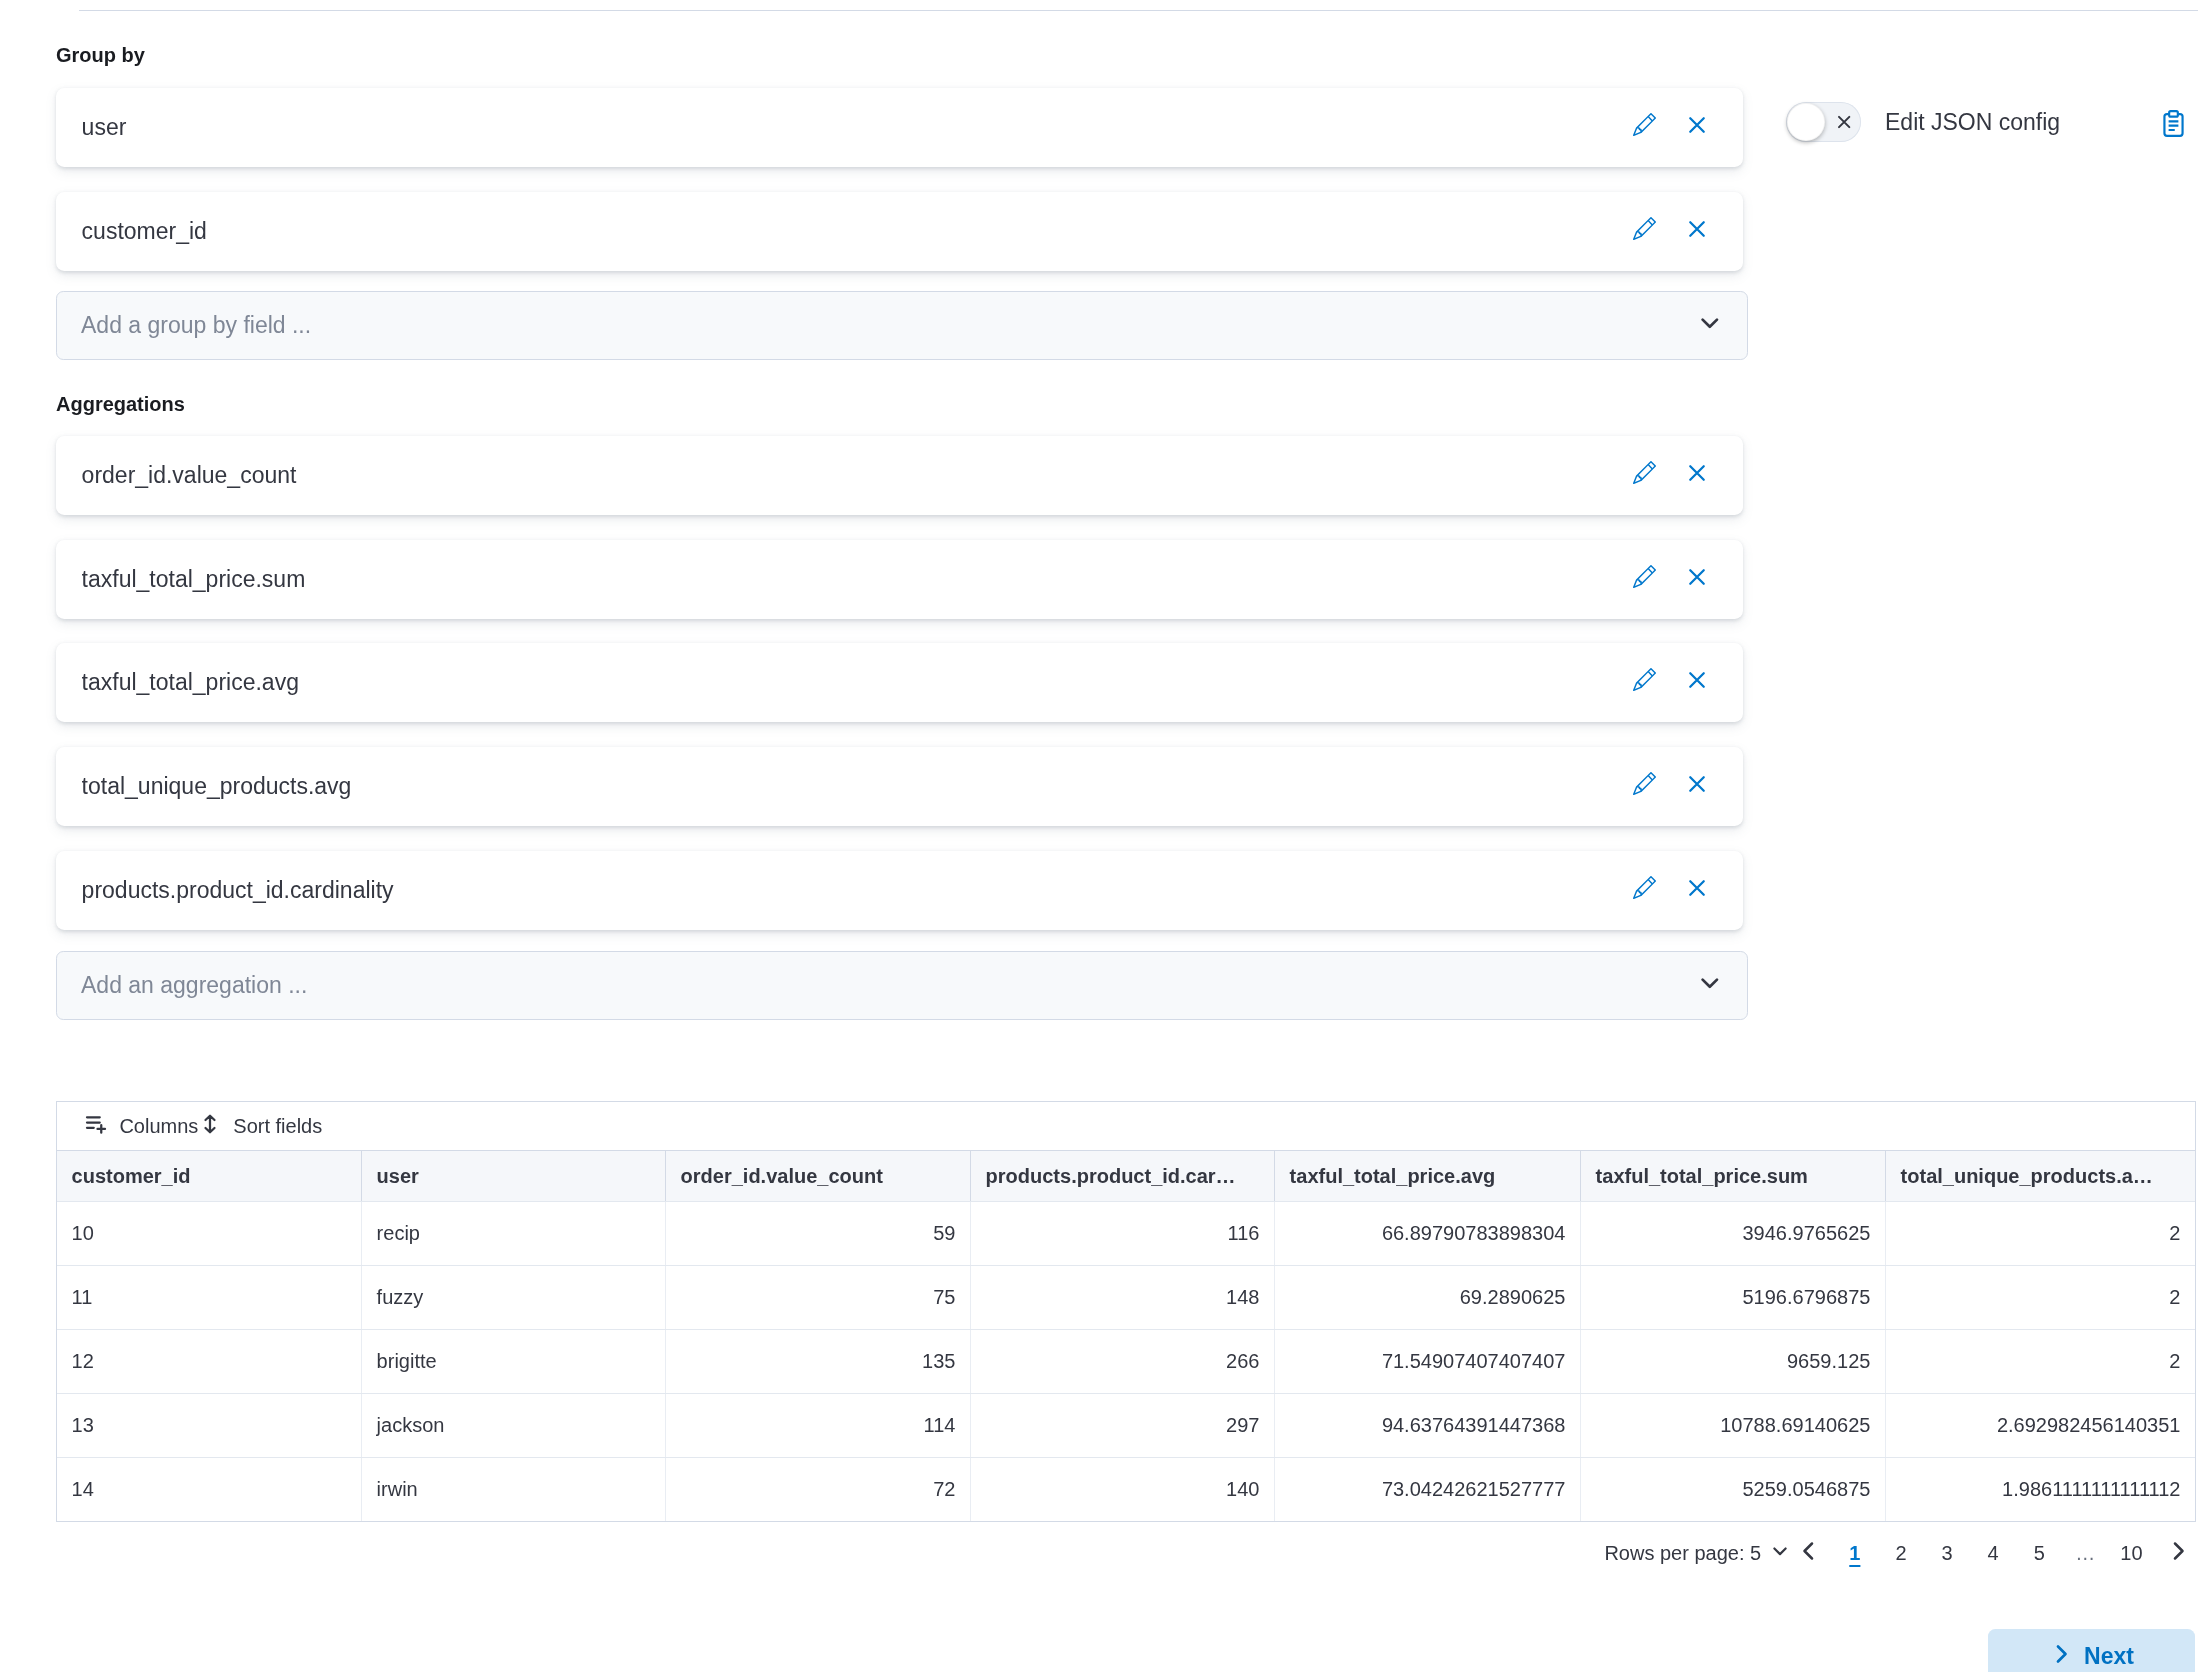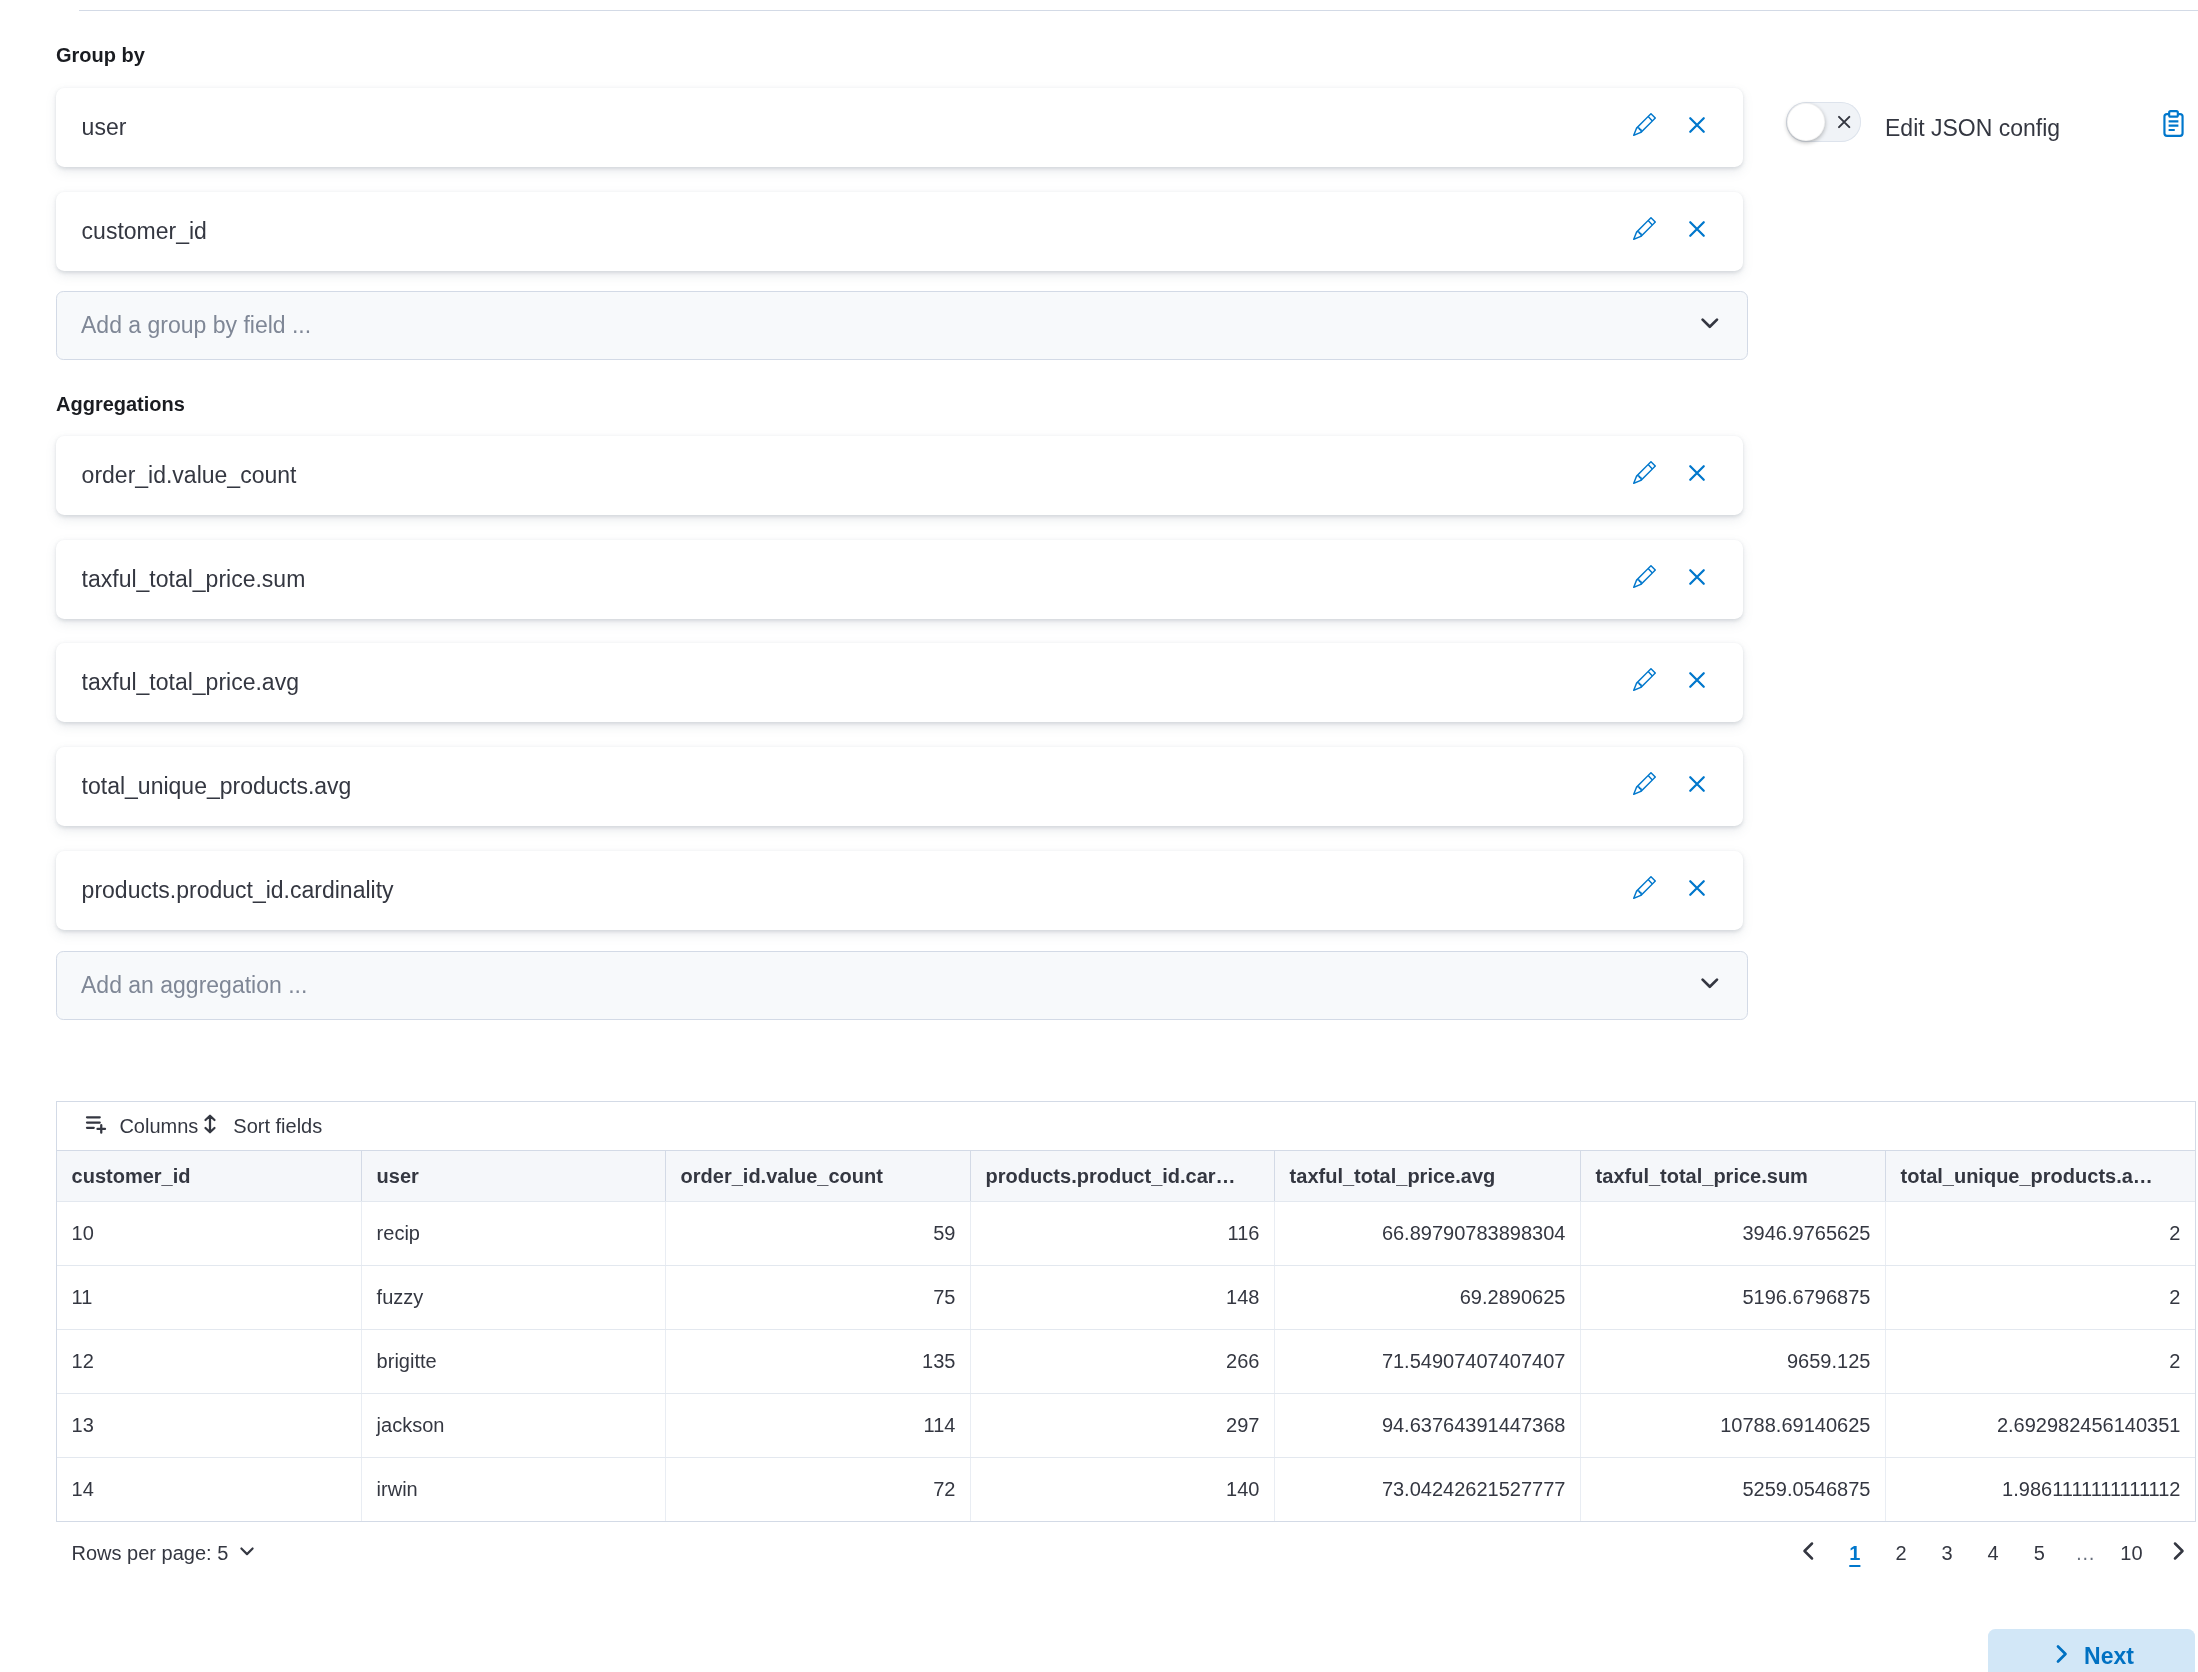--- a/index.html
+++ b/index.html
@@ -31,21 +31,21 @@
 
   .combo{
     position:absolute;left:56px;width:1692px;height:69px;background:#f7f9fb;
     border:0.9px solid #d3dae6;border-radius:7.3px;box-sizing:border-box;
     display:flex;align-items:center;padding:0 24px;font-size:23px;color:#7f8796;
     cursor:pointer;
   }
   .combo .ph{flex:1;}
   .combo1{top:291px}.combo2{top:951px}
 
-  .json-row{position:absolute;left:1786px;top:102px;display:flex;align-items:flex-end;gap:24px;}
+  .json-row{position:absolute;left:1786px;top:102px;display:flex;align-items:center;gap:24px;}
   .switch{position:relative;width:75px;height:40px;border-radius:20px;background:#f0f3f7;
     box-shadow:inset 0 0 0 0.9px #dde3ec;cursor:pointer;flex:0 0 auto;}
   .knob{position:absolute;left:0.9px;top:0.9px;width:38px;height:38px;border-radius:50%;background:#fff;
     box-shadow:0 1.8px 4.6px rgba(0,0,0,.28),inset 0 0 0 0.9px rgba(0,0,0,.05);}
   .switch-x{position:absolute;right:7.3px;top:50%;transform:translateY(-50%);display:flex;}
   .json-label{font-size:23px;color:#343741;white-space:nowrap;}
   .copy-btn{position:absolute;left:2153px;top:105px;width:40px;height:40px;display:flex;align-items:center;justify-content:center;cursor:pointer;}
 
   .preview-title{position:absolute;left:56px;top:1109px;font-size:27.4px;font-weight:700;color:#1a1c21;margin-top:48px;}
 
@@ -57,21 +57,21 @@
   .th{box-sizing:border-box;padding:0 14.6px;display:flex;align-items:center;font-weight:700;font-size:20px;
     border-right:0.9px solid #d3dae6;white-space:nowrap;overflow:hidden;text-overflow:ellipsis;cursor:pointer;}
   .th:last-child{border-right:none;}
   .trow{display:flex;height:63px;border-top:0.9px solid #e3e8ef;background:#fff;}
   .td{box-sizing:border-box;padding:0 14.6px;display:flex;align-items:center;font-size:20px;
     border-right:0.9px solid #e9edf3;white-space:nowrap;overflow:hidden;}
   .td:last-child{border-right:none;}
   .td.num{justify-content:flex-end;}
   .c0{width:305px;}.c1{width:304px;}.c2{width:305px;}.c3{width:304px;}.c4{width:306px;}.c5{width:305px;}.c6{flex:1;}
 
-  .pager{position:absolute;left:56px;top:1533px;width:2140px;display:flex;align-items:center;justify-content:space-between;font-size:20px;}
+  .pager{position:absolute;left:56px;top:1533px;width:2140px;display:flex;align-items:center;justify-content:flex-end;font-size:20px;}
   .rpp{display:flex;align-items:center;gap:9.1px;padding-left:15.5px;cursor:pointer;color:#343741;}
   .pages{display:flex;align-items:center;gap:9.1px;}
   .page-num{min-width:37px;height:40px;display:flex;align-items:center;justify-content:center;cursor:pointer;color:#343741;}
   .page-num.active{color:#0077cc;font-weight:700;text-decoration:underline;text-underline-offset:4.6px;}
   .page-num.ellipsis{color:#69707d;cursor:default;}
   .page-chev{width:37px;height:40px;display:flex;align-items:center;justify-content:center;cursor:pointer;}
 
   .next-btn{position:absolute;left:1988px;top:1617px;width:207px;height:55px;background:#d2e7f7;border-radius:7.3px;
     display:flex;align-items:center;justify-content:center;gap:11px;color:#0071c2;font-size:23px;font-weight:700;cursor:pointer;margin-top:12px;}
 </style>

